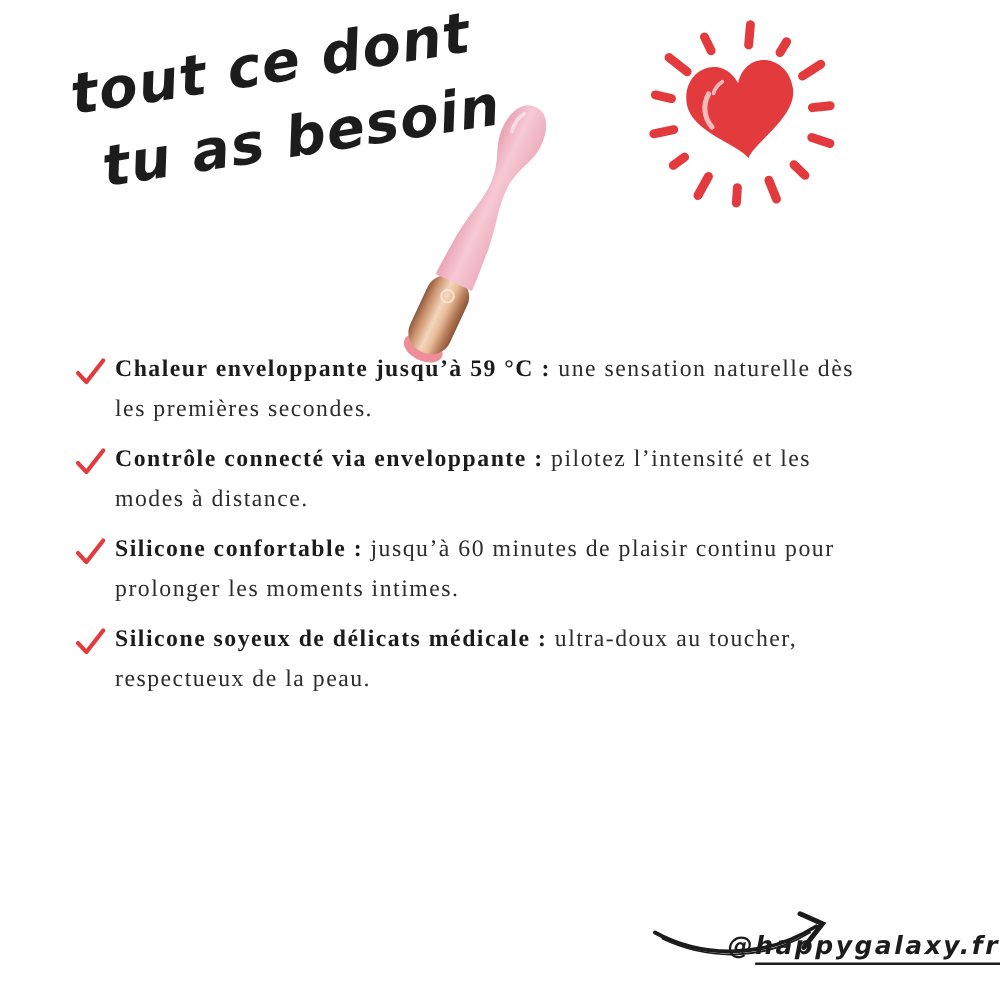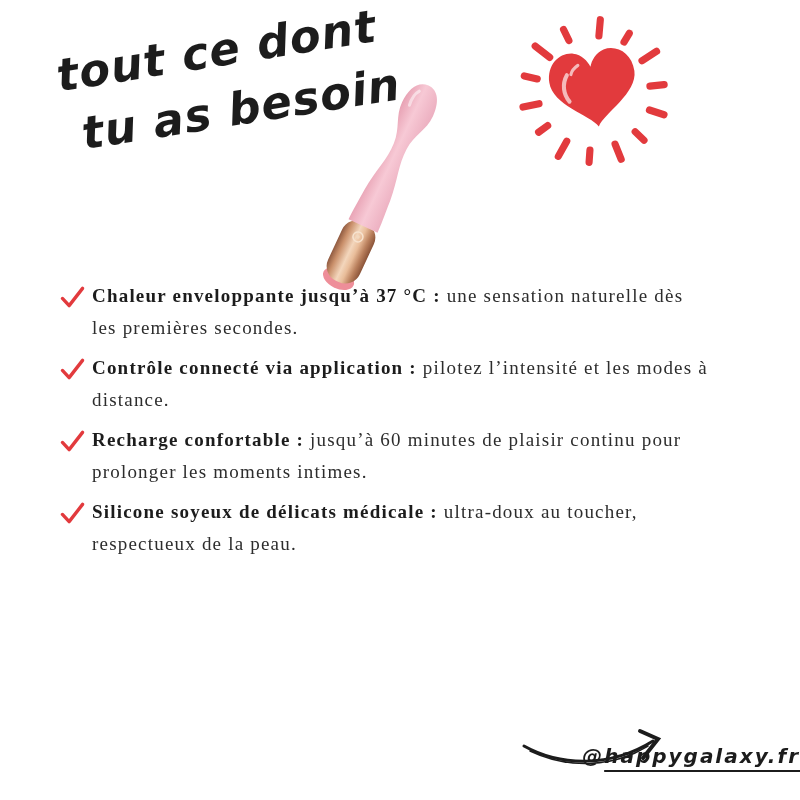--- a/index.html
+++ b/index.html
@@ -124,35 +124,35 @@
       <path fill="url(#pinkBody)" d="M65,5 C76,5 82,16 82,31 C82,47 73,55 72,72 C71,90 77,103 79,126 C80,142 81,152 81,160 L49,160 C49,152 50,142 51,126 C53,103 59,90 58,72 C57,55 48,47 48,31 C48,16 54,5 65,5 Z"></path>
       <path d="M59,14 C56,18 55,24 56,31" stroke="#ffffff" stroke-width="3" fill="none" stroke-linecap="round" opacity="0.5"></path>
     </svg>
   </div>
 
   <ul class="features">
     <li class="feature">
       <svg class="check" viewBox="0 0 26 24">
           <path d="M2.5,13 L9.5,20.5 L23.5,2.5"></path>
         </svg>
-      <p><span class="feature-label">Chaleur enveloppante jusqu’à 37 °C :</span>
+      <p><span class="feature-label">Chaleur enveloppante jusqu’à 59 °C :</span>
       <span class="feature-desc">une sensation naturelle dès les premières secondes.</span></p>
     </li>
     <li class="feature">
       <svg class="check" viewBox="0 0 26 24">
           <path d="M2.5,13 L9.5,20.5 L23.5,2.5"></path>
         </svg>
-      <p><span class="feature-label">Contrôle connecté via application :</span>
+      <p><span class="feature-label">Contrôle connecté via enveloppante :</span>
       <span class="feature-desc">pilotez l’intensité et les modes à distance.</span></p>
     </li>
     <li class="feature">
       <svg class="check" viewBox="0 0 26 24">
           <path d="M2.5,13 L9.5,20.5 L23.5,2.5"></path>
         </svg>
-      <p><span class="feature-label">Recharge confortable :</span>
+      <p><span class="feature-label">Silicone confortable :</span>
       <span class="feature-desc">jusqu’à 60 minutes de plaisir continu pour prolonger les moments intimes.</span></p>
     </li>
     <li class="feature">
       <svg class="check" viewBox="0 0 26 24">
           <path d="M2.5,13 L9.5,20.5 L23.5,2.5"></path>
         </svg>
       <p><span class="feature-label">Silicone soyeux de délicats médicale :</span>
       <span class="feature-desc">ultra-doux au toucher, respectueux de la peau.</span></p>
     </li>
   </ul>

